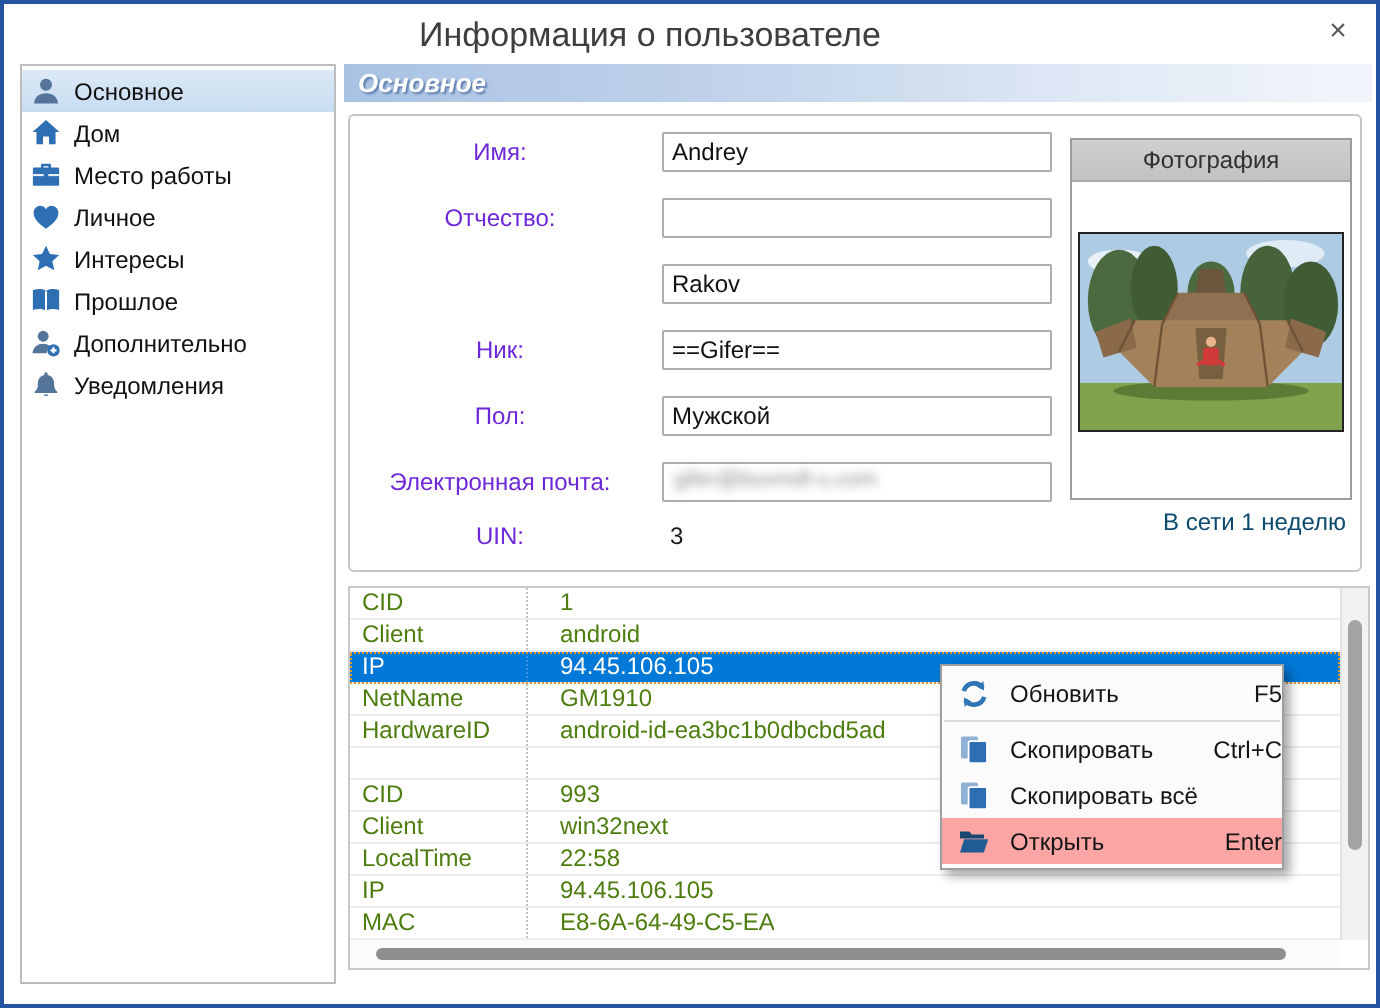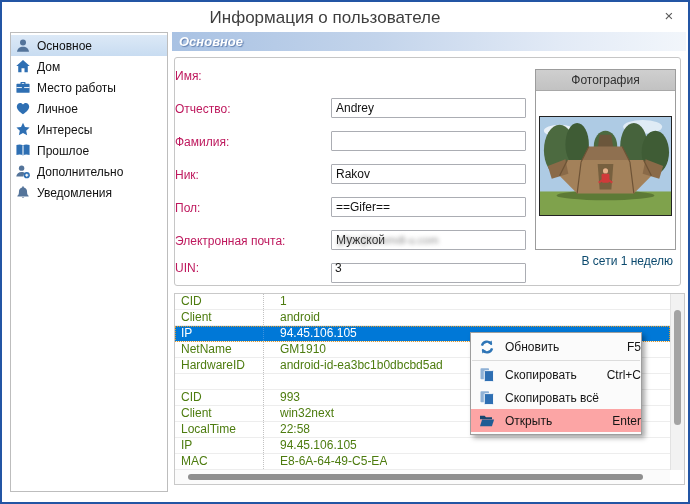--- a/index.html
+++ b/index.html
@@ -20,23 +20,23 @@
   .ic-vivid{fill:#2e6fb3;} .ic-muted{fill:#54749a;}
   
   .main-header{position:absolute;left:170px;top:30px;width:514px;height:19px;
     background:linear-gradient(90deg,#a9c2e3 0%,#c3d4eb 40%,#e2eaf6 75%,#f2f6fb 100%);
     color:#ffffff;font-size:13px;font-weight:bold;font-style:italic;line-height:19px;padding-left:7px;
     text-shadow:1px 1px 1px rgba(90,120,170,.9);}
   
   .groupbox{position:absolute;left:172px;top:55px;width:507px;height:229px;
             border:1px solid #c6c6c6;border-radius:3px;background:#fff;}
   .form-row{position:absolute;left:0;height:20px;width:100%;}
-  .form-label{position:absolute;left:0;top:0;width:150px;text-align:left;font-size:12px;color:#be185d;line-height:20px;}
+  .form-label{position:absolute;left:0;top:0;width:150px;text-align:center;font-size:12px;color:#6d28d9;line-height:20px;}
   .form-input{position:absolute;left:156px;top:0;width:195px;height:20px;border:1px solid #abadb3;
-              border-radius:1px;font-size:12px;color:#111;padding:0 4px;background:#fff;margin-top:32px;}
+              border-radius:1px;font-size:12px;color:#111;padding:0 4px;background:#fff;}
   .blur-overlay{position:absolute;left:162px;top:3px;font-size:11px;color:#8d8d8d;filter:blur(2.3px);
                 pointer-events:none;}
   .uin-value{position:absolute;left:160px;top:0;font-size:12px;color:#1a1a1a;line-height:20px;}
   
   .photo-panel{position:absolute;left:360px;top:11px;width:141px;height:181px;border:1px solid #9c9c9c;background:#fff;}
   .photo-header{height:21px;background:linear-gradient(180deg,#cfcfcf,#c2c2c2);border-bottom:1px solid #a8a8a8;
                 text-align:center;font-size:12px;color:#303030;line-height:21px;}
   .photo-img{position:absolute;left:3px;top:46px;width:133px;height:100px;border:1px solid #222;}
   .photo-status{position:absolute;right:7px;top:196px;font-size:12px;color:#0c4a6e;}
   
@@ -137,21 +137,20 @@
 
     <div class="form-row" style="top:8px">
       <div class="form-label">Имя:</div>
       <input class="form-input" value="Andrey" style="">
     </div>
     <div class="form-row" style="top:41px">
       <div class="form-label">Отчество:</div>
       <input class="form-input" value="" style="">
     </div>
     <div class="form-row" style="top:74px">
-      <div class="form-label">Фамилия:</div>
       <input class="form-input" value="Rakov" style="">
     </div>
     <div class="form-row" style="top:107px">
       <div class="form-label">Ник:</div>
       <input class="form-input" value="==Gifer==" style="">
     </div>
     <div class="form-row" style="top:140px">
       <div class="form-label">Пол:</div>
       <input class="form-input" value="Мужской" style="">
     </div>

